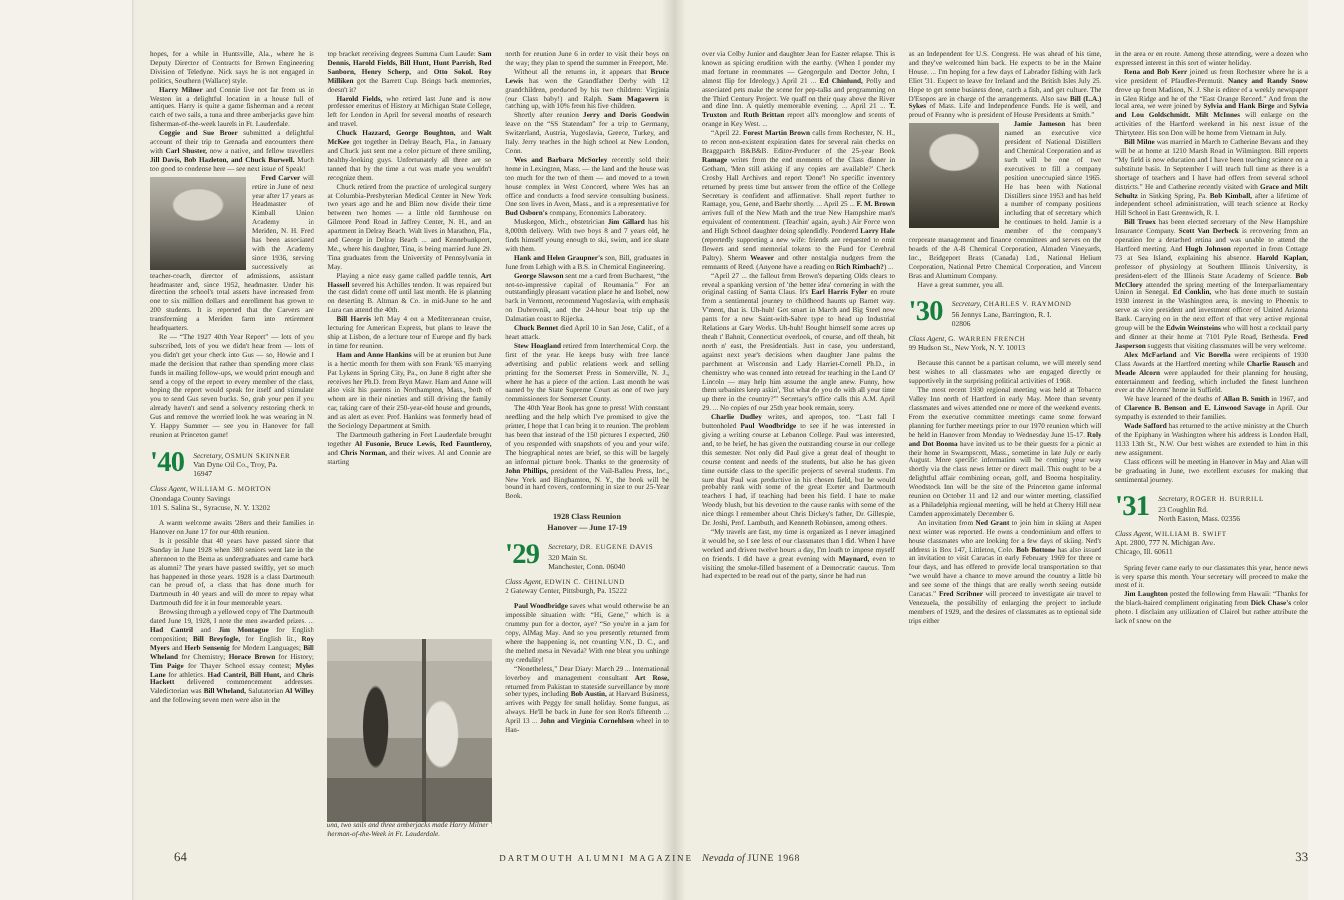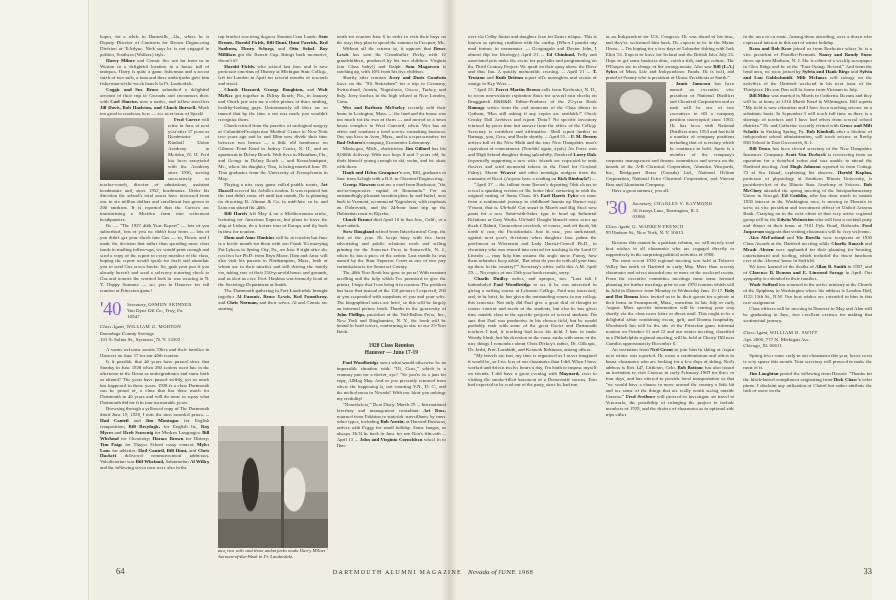--- a/index.html
+++ b/index.html
@@ -24,21 +24,21 @@
   .photo.headshot{background:radial-gradient(ellipse 42% 27% at 50% 28%,#dbd7cc 0 62%,rgba(0,0,0,0) 68%),linear-gradient(180deg,#969288 0%,#7f7b71 40%,#5a564c 70%,#343128 100%);}
   .photo.fisherman{background:
     linear-gradient(90deg,rgba(0,0,0,0) 0 54%,#55524a 54% 56%,rgba(0,0,0,0) 56%),
     radial-gradient(ellipse 9% 30% at 30% 48%,#36332c 0 70%,rgba(0,0,0,0) 76%),
     radial-gradient(ellipse 13% 26% at 64% 52%,#e6e3da 0 66%,rgba(0,0,0,0) 72%),
     linear-gradient(180deg,#cac6bb 0 12%,#b6b2a7 12% 54%,#938f84 54% 76%,#6d6960 76% 100%);}
   .caption{font-style:italic;font-size:5.3px;line-height:6.6px;margin-top:4px;text-align:left;}
   .bottom-art{position:absolute;left:-6px;right:-12px;bottom:0;background:#f0ede2;padding-top:3px;}
   .class-header{margin:7px 0 4px;text-align:left;}
   .ch-top{display:flex;align-items:flex-start;}
-  .ch-year{font-size:19px;line-height:16px;letter-spacing:-.5px;margin-right:6px;color:#8b5cf6;}
+  .ch-year{font-size:19px;line-height:16px;letter-spacing:-.5px;margin-right:6px;color:#15803d;font-weight:bold;}
   .ch-sec{font-size:5px;line-height:6.2px;padding-top:1px;}
   .ch-agent{font-size:5px;line-height:6.2px;margin-top:4px;}
   .sc{letter-spacing:.4px;font-size:4.7px;}
   .reunion{font-weight:bold;font-size:5.4px;line-height:6.6px;text-align:center;margin:7px 0 5px;}
   .footer{position:absolute;top:566px;display:flex;justify-content:space-between;align-items:baseline;}
   .footer-left-page{left:100px;width:346px;margin-left:16px;}
   .footer-right-page{left:468px;width:404px;}
   .pagenum{font-size:8.5px;color:#3a382f;}
   .magtitle{font-size:6px;letter-spacing:1.3px;color:#3a382f;}
   .issue{font-size:7px;color:#3a382f;}
@@ -91,20 +91,27 @@
           <p>Without all the returns in, it appears that <b>Bruce Lewis</b> has won the Grandfather Derby with 12 grandchildren, produced by his two children: Virginia (our Class baby!) and Ralph. <b>Sam Magavern</b> is catching up, with 10% from his five children.</p>
           <p>Shortly after reunion <b>Jerry and Doris Goodwin</b> leave on the “SS Statendam” for a trip to Germany, Switzerland, Austria, Yugoslavia, Greece, Turkey, and Italy. Jerry teaches in the high school at New London, Conn.</p>
           <p><b>Wes and Barbara McSorley</b> recently sold their home in Lexington, Mass. — the land and the house was too much for the two of them — and moved to a town house complex in West Concord, where Wes has an office and conducts a food service consulting business. One son lives in Avon, Mass., and is a representative for <b>Bud Osborn's</b> company, Economics Laboratory.</p>
           <p>Muskegon, Mich., obstetrician <b>Jim Gillard</b> has his 8,000th delivery. With two boys 8 and 7 years old, he finds himself young enough to ski, swim, and ice skate with them.</p>
           <p><b>Hank and Helen Graupner's</b> son, Bill, graduates in June from Lehigh with a B.S. in Chemical Engineering.</p>
           <p><b>George Slawson</b> sent me a card from Bucharest, “the not-so-impressive capital of Roumania.” For an outstandingly pleasant vacation place he and Isobel, now back in Vermont, recommend Yugoslavia, with emphasis on Dubrovnik, and the 24-hour boat trip up the Dalmatian coast to Rijecka.</p>
           <p><b>Chuck Bennet</b> died April 10 in San Jose, Calif., of a heart attack.</p>
           <p><b>Stew Hoagland</b> retired from Interchemical Corp. the first of the year. He keeps busy with free lance advertising and public relations work and selling printing for the Somerset Press in Somerville, N. J., where he has a piece of the action. Last month he was named by the State Supreme Court as one of two jury commissioners for Somerset County.</p>
           <p>The 40th Year Book has gone to press! With constant needling and the help which I've promised to give the printer, I hope that I can bring it to reunion. The problem has been that instead of the 150 pictures I expected, 260 of you responded with snapshots of you and your wife. The biographical notes are brief, so this will be largely an informal picture book. Thanks to the generosity of <b>John Phillips,</b> president of the Vail-Ballou Press, Inc., New York and Binghamton, N. Y., the book will be bound in hard covers, conforming in size to our 25-Year Book.</p>
           <div class="reunion">1928 Class Reunion<br>Hanover — June 17-19</div>
+          <div class="class-header">
+            <div class="ch-top">
+              <span class="ch-year">'29</span>
+              <span class="ch-sec"><i>Secretary,</i> <span class="sc">DR. EUGENE DAVIS</span><br>320 Main St.<br>Manchester, Conn. 06040</span>
+            </div>
+            <div class="ch-agent"><i>Class Agent,</i> <span class="sc">EDWIN C. CHINLUND</span><br>2 Gateway Center, Pittsburgh, Pa. 15222</div>
+          </div>
           <p><b>Paul Woodbridge</b> saves what would otherwise be an impossible situation with: “Hi, Gene,” which is a crummy pun for a doctor, aye? “So you're in a jam for copy, AlMag May. And so you presently returned from where the happening is, not counting V.N., D. C., and the melted mesa in Nevada? With one bleat you unhinge my credulity!</p>
           <p>“Nonetheless,” Dear Diary: March 29 ... International loverboy and management consultant <b>Art Rose,</b> returned from Pakistan to stateside surveillance by more sober types, including <b>Bob Austin,</b> at Harvard Business, arrives with Peggy for small holiday. Some fungus, as always. He'll be back in June for son Ron's fifteenth ... April 13 ... <b>John and Virginia Cornehlsen</b> wheel in to Han-</p>
         </div>
       </div>
   </div>
   <div class="content content-right">
     <div class="columns">
         <div class="col">
           <p class="ni">over via Colby Junior and daughter Jean for Easter relapse. This is known as spicing erudition with the earthy. (When I ponder my mad fortune in roommates — Geogorgulo and Doctor John, I almost flip for Ideology.) April 21 ... <b>Ed Chinlund,</b> Polly and associated pets make the scene for pep-talks and programming on the Third Century Project. We quaff on their quay above the River and dine Inn. A quietly memorable evening. ... April 21 ... <b>T. Truxton</b> and <b>Ruth Brittan</b> report all's moonglow and scents of orange in Key West. ...</p>
           <p>“April 22. <b>Forest Martin Brown</b> calls from Rochester, N. H., to recon non-existent expiration dates for several rain checks on Braggpatch B&amp;B&amp;B. Editor-Producer of the 25-year Book <b>Ramage</b> writes from the end moments of the Class dinner in Gotham, 'Men still asking if any copies are available?' Check Crosby Hall Archives and report 'Done'! No specific inventory returned by press time but answer from the office of the College Secretary is confident and affirmative. Shall report further to Ramage, you, Gene, and Baehr shortly. ... April 25 ... <b>F. M. Brown</b> arrives full of the New Math and the true New Hampshire man's equivalent of contentment. (Teachin' again, ayuh.) Air Force won and High School daughter doing splendidly. Pondered <b>Larry Hale</b> (reportedly supporting a new wife: friends are requested to omit flowers and send memorial tokens to the Fund for Cerebral Paltry). Sherm <b>Weaver</b> and other nostalgia nudgers from the remnants of Reed. (Anyone have a reading on <b>Rich Rimbach?</b>) ...</p>
@@ -130,20 +137,24 @@
         <div class="col">
           <p class="ni">in the area or en route. Among those attending, were a dozen who expressed interest in this sort of winter holiday.</p>
           <p><b>Rena and Bob Kerr</b> joined us from Rochester where he is a vice president of Pfaudler-Permutit. <b>Nancy and Randy Snow</b> drove up from Madison, N. J. She is editor of a weekly newspaper in Glen Ridge and he of the “East Orange Record.” And from the local area, we were joined by <b>Sylvia and Hank Birge</b> and <b>Sylvia and Lou Goldschmidt.</b> <b>Milt McInnes</b> will enlarge on the activities of the Hartford weekend in his next issue of the Thirtyteer. His son Don will be home from Vietnam in July.</p>
           <p><b>Bill Milne</b> was married in March to Catherine Bevans and they will be at home at 1210 Marsh Road in Wilmington. Bill reports “My field is now education and I have been teaching science on a substitute basis. In September I will teach full time as there is a shortage of teachers and I have had offers from several school districts.” He and Catherine recently visited with <b>Grace and Milt Schultz</b> in Sinking Spring, Pa. <b>Bob Kimball,</b> after a lifetime of independent school administration, will teach science at Rocky Hill School in East Greenwich, R. I.</p>
           <p><b>Bill Truex</b> has been elected secretary of the New Hampshire Insurance Company. <b>Scott Van Derbeck</b> is recovering from an operation for a detached retina and was unable to attend the Hartford meeting. And <b>Hugh Johnson</b> reported in from Cottage 73 at Sea Island, explaining his absence. <b>Harold Kaplan,</b> professor of physiology at Southern Illinois University, is president-elect of the Illinois State Academy of Science. <b>Bob McClory</b> attended the spring meeting of the Interparliamentary Union in Senegal. <b>Ed Conklin,</b> who has done much to sustain 1930 interest in the Washington area, is moving to Phoenix to serve as vice president and investment officer of United Arizona Bank. Carrying on in the next effort of that very active regional group will be the <b>Edwin Weinsteins</b> who will host a cocktail party and dinner at their home at 7101 Pyle Road, Bethesda. <b>Fred Jasperson</b> suggests that visiting classmates will be very welcome.</p>
           <p><b>Alex McFarland</b> and <b>Vic Borella</b> were recipients of 1930 Class Awards at the Hartford meeting while <b>Charlie Rausch</b> and <b>Meade Alcorn</b> were applauded for their planning for housing, entertainment and feeding, which included the finest luncheon ever at the Alcorns' home in Suffield.</p>
           <p>We have learned of the deaths of <b>Allan B. Smith</b> in 1967, and of <b>Clarence B. Benson and E. Linwood Savage</b> in April. Our sympathy is extended to their families.</p>
           <p><b>Wade Safford</b> has returned to the active ministry at the Church of the Epiphany in Washington where his address is London Hall, 1133 13th St., N.W. Our best wishes are extended to him in this new assignment.</p>
           <p>Class officers will be meeting in Hanover in May and Alan will be graduating in June, two excellent excuses for making that sentimental journey.</p>
           <div class="class-header">
+            <div class="ch-top">
+              <span class="ch-year">'31</span>
+              <span class="ch-sec"><i>Secretary,</i> <span class="sc">ROGER H. BURRILL</span><br>23 Coughlin Rd.<br>North Easton, Mass. 02356</span>
+            </div>
             <div class="ch-agent"><i>Class Agent,</i> <span class="sc">WILLIAM B. SWIFT</span><br>Apt. 2800, 777 N. Michigan Ave.<br>Chicago, Ill. 60611</div>
           </div>
           <p>Spring fever came early to our classmates this year, hence news is very sparse this month. Your secretary will proceed to make the most of it.</p>
           <p><b>Jim Laughton</b> posted the following from Hawaii: “Thanks for the black-haired compliment originating from <b>Dick Chase's</b> color photo. I disclaim any utilization of Clairol but rather attribute the lack of snow on the</p>
         </div>
       </div>
   </div>
 
   <div class="footer footer-left-page">
     <span class="pagenum">64</span>

